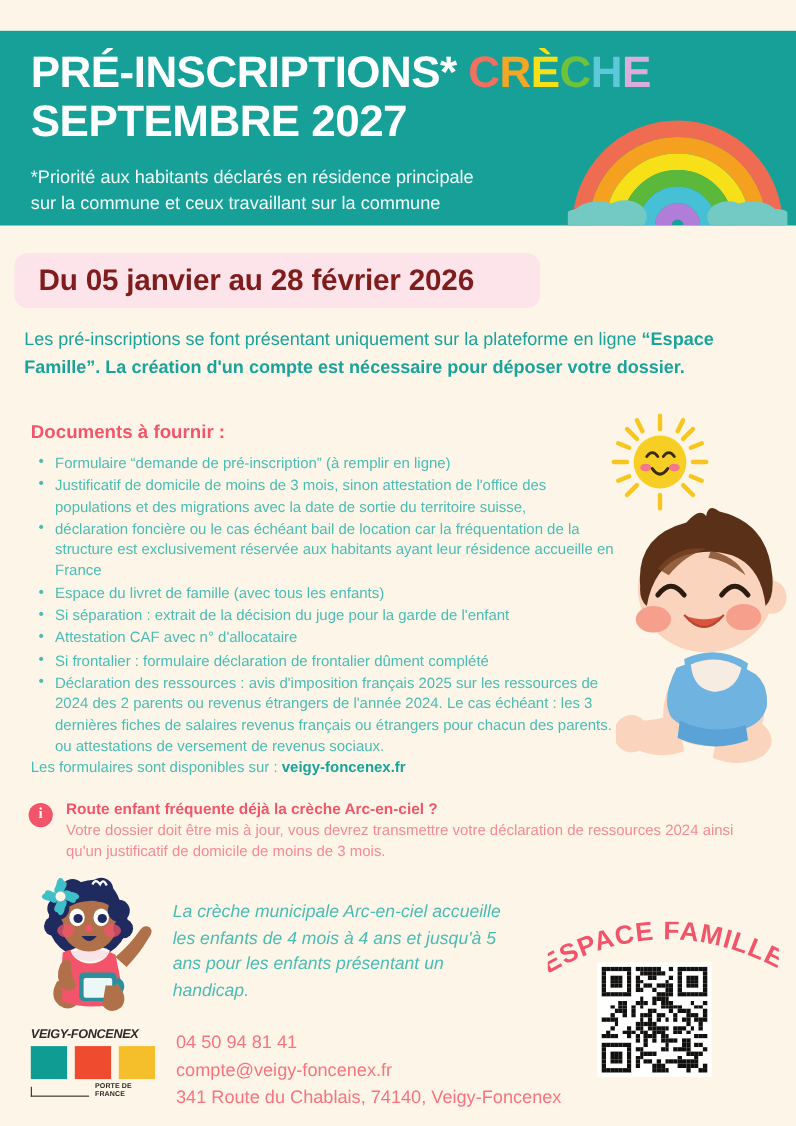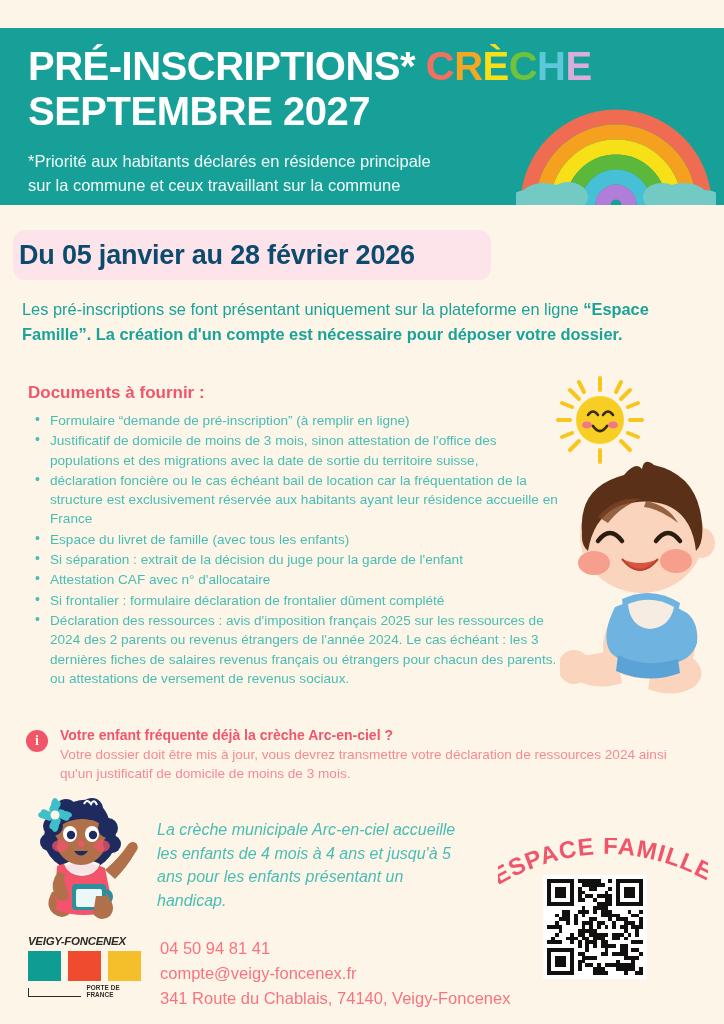--- a/index.html
+++ b/index.html
@@ -57,24 +57,24 @@
   
   .date-badge {
     position: absolute;
     left: 13px; top: 230px;
     width: 478px; height: 50px;
     background: #fce4ea;
     border-radius: 12px;
     display: flex; align-items: center;
   }
   .date-badge .txt {
-    margin-left: 6px;
+    margin-left: 22px;
     font-size: 27px;
     font-weight: 800;
-    color: #0c4a6e;
+    color: #7f1d1d;
     letter-spacing: -0.2px;
   }
 
   
   .intro {
     position: absolute;
     left: 22px; top: 297px;
     width: 676px;
     font-size: 16.4px;
     line-height: 1.52;
@@ -279,25 +279,28 @@
       <li>Formulaire “demande de pré-inscription” (à remplir en ligne)</li>
       <li>Justificatif de domicile de moins de 3 mois, sinon attestation de l'office des populations et des migrations avec la date de sortie du territoire suisse,</li>
       <li>déclaration foncière ou le cas échéant bail de location car la fréquentation de la structure est exclusivement réservée aux habitants ayant leur résidence accueille en France</li>
       <li>Espace du livret de famille (avec tous les enfants)</li>
       <li>Si séparation : extrait de la décision du juge pour la garde de l'enfant</li>
       <li>Attestation CAF avec n° d'allocataire</li>
       <li>Si frontalier : formulaire déclaration de frontalier dûment complété</li>
       <li>Déclaration des ressources : avis d'imposition français 2025 sur les ressources de 2024 des 2 parents ou revenus étrangers de l'année 2024. Le cas échéant : les 3 dernières fiches de salaires revenus français ou étrangers pour chacun des parents. ou attestations de versement de revenus sociaux.</li>
     </ul>
 
+  <div class="forms-line">
+    <span>Les formulaires sont disponibles sur : </span><span class="b">veigy-foncenex.fr</span>
+  </div>
 
   <div class="callout">
     <div class="info-icon">i</div>
     <div class="callout-body">
-      <div class="callout-title">Votre enfant fréquente déjà la crèche Arc-en-ciel ?</div>
+      <div class="callout-title">Route enfant fréquente déjà la crèche Arc-en-ciel ?</div>
       <div class="callout-text">Votre dossier doit être mis à jour, vous devrez transmettre votre déclaration de ressources 2024 ainsi qu'un justificatif de domicile de moins de 3 mois.</div>
     </div>
   </div>
 
   <div class="descr">La crèche municipale Arc-en-ciel accueille les enfants de 4 mois à 4 ans et jusqu'à 5 ans pour les enfants présentant un handicap.</div>
 
   <div class="girl">
     <svg width="120" height="126" viewBox="0 0 120 126">
 
       <ellipse cx="58" cy="42" rx="36" ry="33" fill="#1f2a5e"></ellipse>

